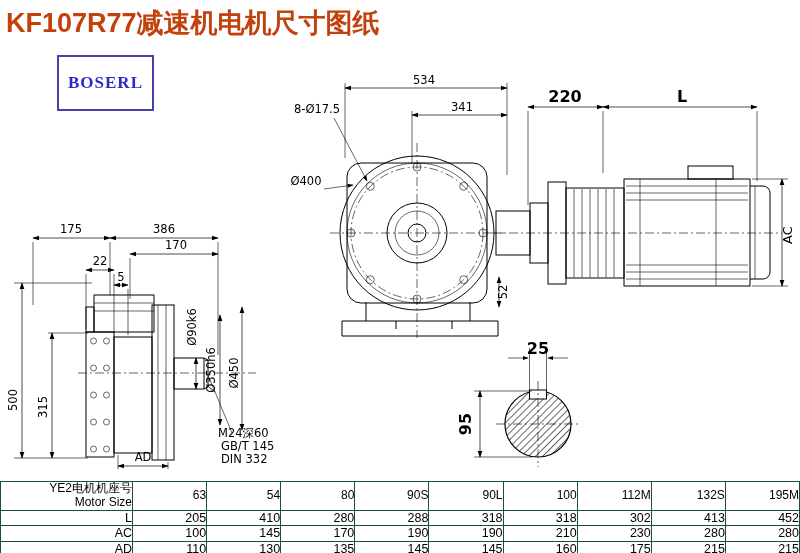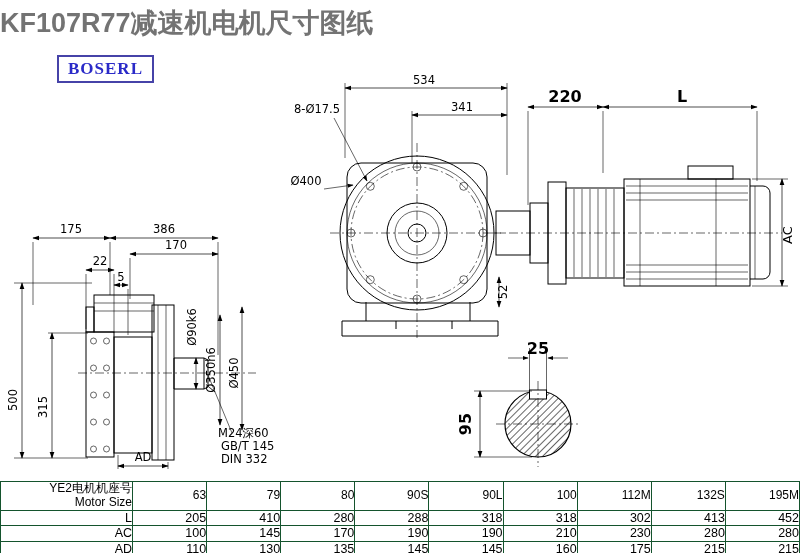--- a/index.html
+++ b/index.html
@@ -1,21 +1,21 @@
 <!DOCTYPE html>
 <html><head>
 <meta charset="utf-8">
 <style>
   html,body{margin:0;padding:0}
   body{width:800px;height:553px;background:#fff;position:relative;overflow:hidden;
        font-family:"Liberation Sans",sans-serif;color:#000}
-  .title{position:absolute;left:0;top:5px;font-size:27px;font-weight:bold;color:#737373;white-space:nowrap}
+  .title{position:absolute;left:6px;top:5px;font-size:27px;font-weight:bold;color:#c2410c;white-space:nowrap}
   .brand{position:absolute;left:57px;top:55px;border:2px solid #4643a8;color:#2a2ac8;
          font-family:"Liberation Serif",serif;font-size:17px;font-weight:bold;
-         padding:2px 9px;letter-spacing:1px;background:#fff}
+         padding:16px 9px;letter-spacing:1px;background:#fff}
   svg{position:absolute;left:0;top:55px}
   svg text{fill:#000;text-anchor:middle;font:11.5px "DejaVu Sans",sans-serif}
   svg text.b{font:bold 16px "DejaVu Sans",sans-serif}
   svg text.m{font:13px "DejaVu Sans",sans-serif}
   .ta-s{text-anchor:start}
   .ln{stroke:#000;stroke-width:1;fill:none}
   .tn{stroke:#000;stroke-width:0.6;fill:none}
   .cl{stroke:#000;stroke-width:0.6;fill:none;stroke-dasharray:9 3 2 3}
   .dm{stroke:#000;stroke-width:0.7;fill:none;marker-start:url(#ar);marker-end:url(#ar)}
   .ldr{stroke:#000;stroke-width:0.6;fill:none;marker-end:url(#ar)}
@@ -185,21 +185,21 @@
       <col>
       <col>
   </colgroup>
   <tbody>
   <tr class="hdr">
     <td>
       <div>YE2电机机座号</div>
       <div>Motor Size</div>
     </td>
     <td>63</td>
-    <td>79</td>
+    <td>54</td>
     <td>80</td>
     <td>90S</td>
     <td>90L</td>
     <td>100</td>
     <td>112M</td>
     <td>132S</td>
     <td>195M</td>
   </tr>
   <tr>
     <td>L</td>

